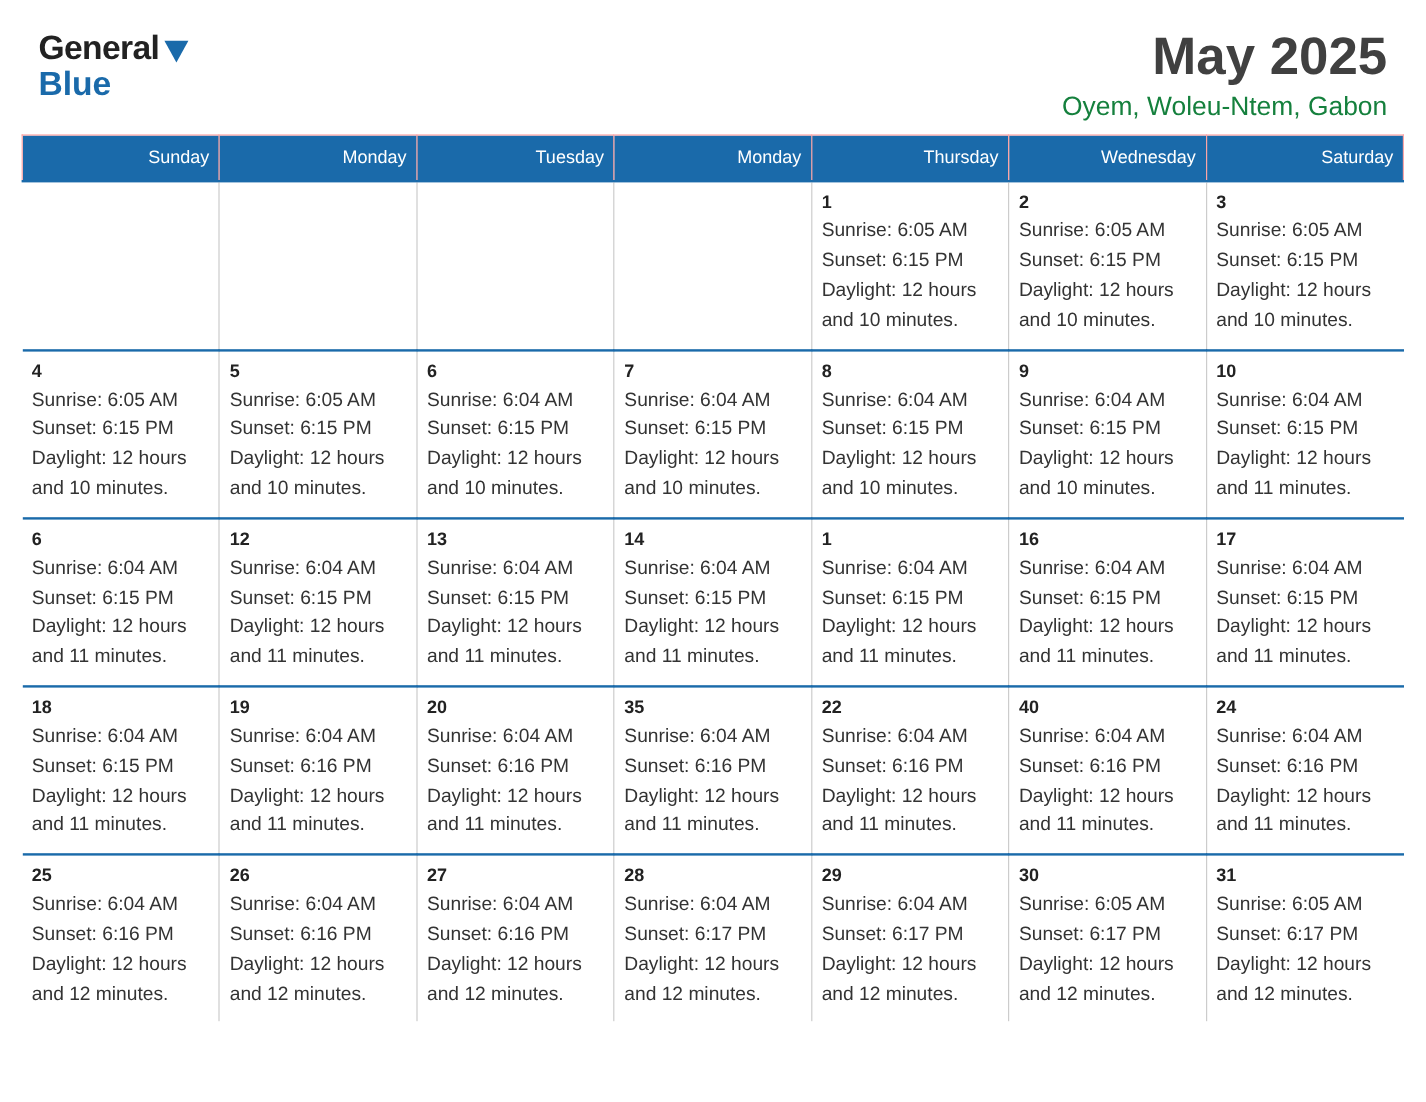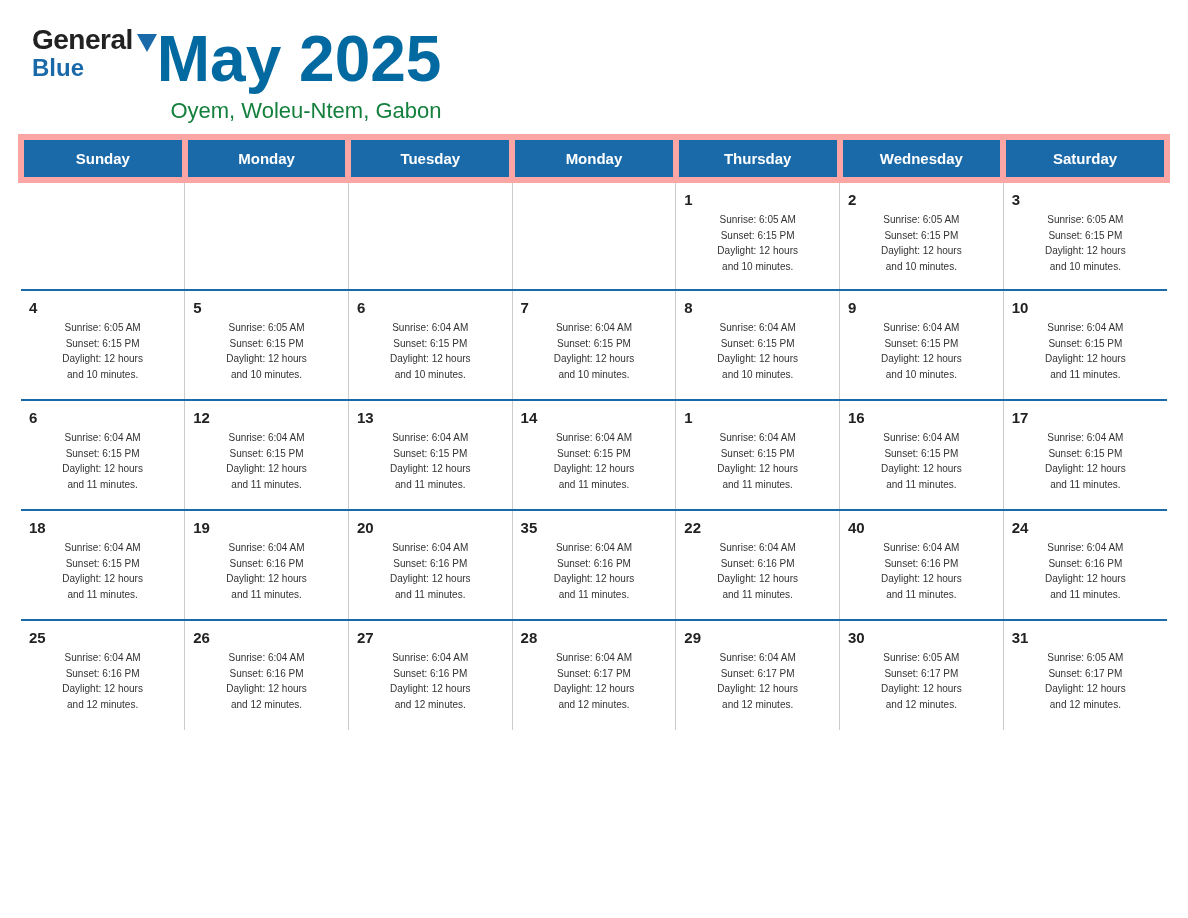--- a/index.html
+++ b/index.html
@@ -5,20 +5,21 @@
     * { box-sizing: border-box; margin: 0; padding: 0; }
     body {
       font-family: Arial, Helvetica, sans-serif;
       background: #fff;
       color: #222;
       width: 1188px;
       min-height: 918px;
     }
     .header {
       display: flex;
+      justify-content: space-between;
       align-items: flex-start;
       padding: 24px 32px 10px 32px;
     }
     .logo {
       display: flex;
       flex-direction: column;
       align-items: flex-start;
     }
     .logo-top {
       display: flex;
@@ -33,55 +34,55 @@
     .logo-triangle {
       width: 0;
       height: 0;
       border-left: 10px solid transparent;
       border-right: 10px solid transparent;
       border-top: 18px solid #1a6aaa;
       margin-left: 4px;
       margin-top: 6px;
     }
     .logo-text-blue {
-      font-size: 24px;
+      font-size: 28px;
       font-weight: bold;
       color: #1a6aaa;
       margin-top: -2px;
     }
     .title-block {
       text-align: right;
     }
     .title-month {
-      font-size: 64px;
-      font-weight: bold;
-      color: #0369a1;
+      font-size: 44px;
+      font-weight: bold;
+      color: #404040;
       line-height: 1.1;
     }
     .title-location {
       font-size: 22px;
       color: #15803d;
       margin-top: 4px;
     }
     .calendar-container {
       padding: 0 18px 18px 18px;
     }
     table {
       width: 100%;
       border-collapse: collapse;
       table-layout: fixed;
     }
     thead th {
       background-color: #1a6aaa;
       color: #fff;
       font-size: 15px;
-      font-weight: bold;
+      font-weight: normal;
       padding: 10px 8px;
-      text-align: center;
-      border: 6px solid #fca5a5;
+      text-align: right;
+      border: 1px solid #fca5a5;
     }
     tbody tr {
       border-top: 2px solid #1a6aaa;
     }
     tbody td {
       vertical-align: top;
       padding: 8px 8px 10px 8px;
       border-right: 1px solid #ccc;
       font-size: 12.5px;
       color: #222;
@@ -91,24 +92,23 @@
       border-right: none;
     }
     .day-number {
       font-size: 15px;
       font-weight: bold;
       color: #222;
       margin-bottom: 4px;
       display: block;
     }
     .day-info {
-      font-size: 10px;
+      font-size: 16px;
       color: #333;
       line-height: 1.55;
-      text-align: center;
     }
     .empty-cell {
       background: #fff;
     }
   </style>
 </head>
 <body>
 
 <div class="header">
   <div class="logo">

